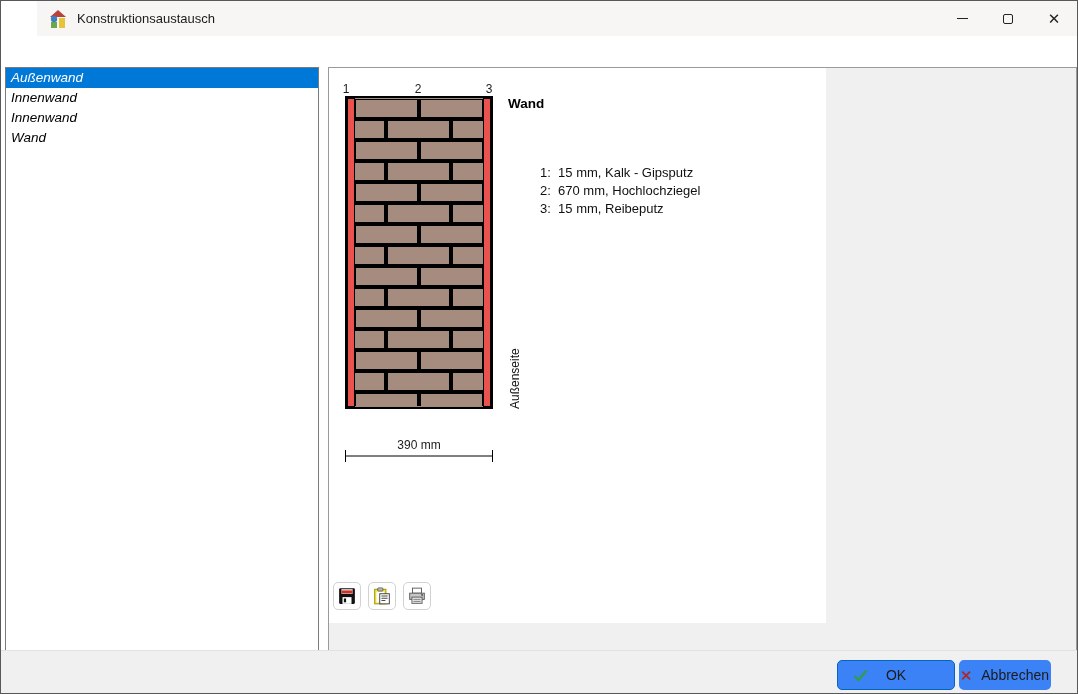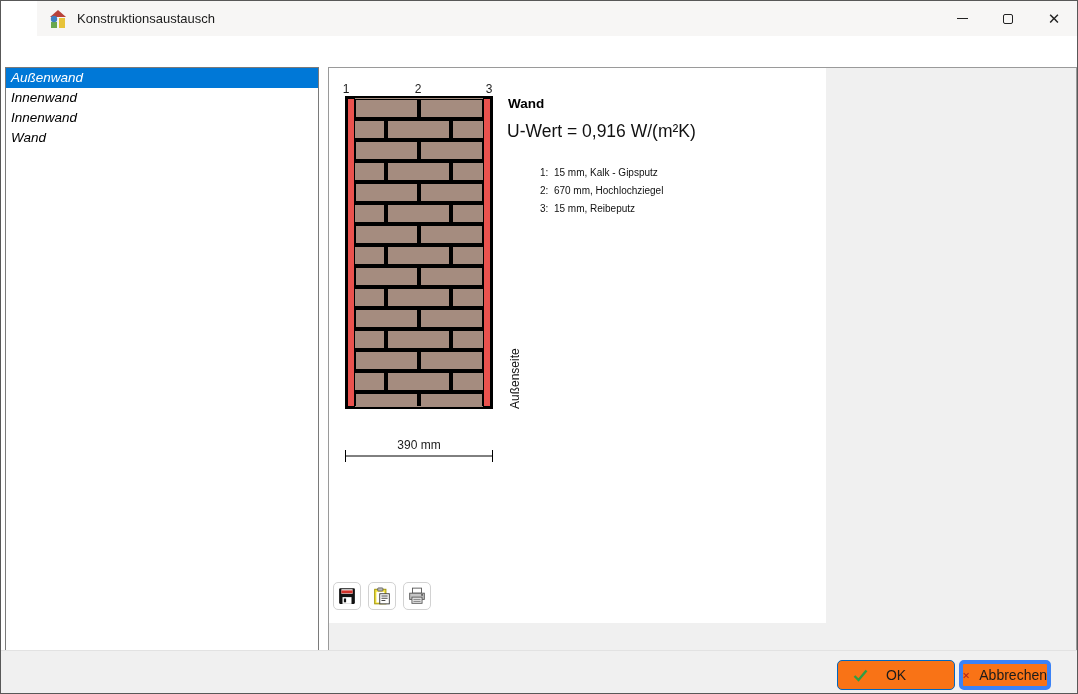--- a/index.html
+++ b/index.html
@@ -31,39 +31,39 @@
   
   .preview-panel { position: absolute; left: 327px; top: 66px; right: 0; height: 585px;
                    border: 1px solid #9a9a9a; background: #f0f0f0; }
   .canvas { position: absolute; left: 0; top: 0; width: 497px; height: 555px; background: #fff; }
 
   .wall-svg { position: absolute; left: 6px; top: 6px; }
   .svg-label { font-family: "Liberation Sans", sans-serif; font-size: 12px; fill: #1b1b1b; }
 
   .preview-title { position: absolute; left: 179px; top: 28px; font-size: 13.5px; font-weight: bold; color: #000; }
   .u-value { position: absolute; left: 178px; top: 53px; font-size: 17.5px; color: #111; }
-  .layer-list { position: absolute; left: 211px; top: 96px; font-size: 10px; color: #111; }
+  .layer-list { position: absolute; left: 211px; top: 96px; font-size: 13px; color: #111; }
   .layer-list div { height: 18px; line-height: 18px; white-space: pre; }
 
   .side-label { position: absolute; left: 179px; top: 341px; width: 90px; height: 16px;
                 font-size: 12px; color: #111; transform: rotate(-90deg); transform-origin: 0 0; white-space: nowrap; }
 
   .mini-toolbar { position: absolute; left: 4px; top: 514px; display: flex; gap: 7px; }
   .tool-btn { width: 28px; height: 28px; background: #fff; border: 1px solid #d2d2d2; border-radius: 5px;
               display: flex; align-items: center; justify-content: center; cursor: default; }
 
   
   .footer { position: absolute; left: 0; right: 0; bottom: 0; height: 43px;
             background: #f0f0f0; border-top: 1px solid #e2e2e2; }
-  .btn { position: absolute; top: 9px; height: 30px; background: #f97316; border-radius: 5px;
+  .btn { position: absolute; top: 9px; height: 30px; background: #3b82f6; border-radius: 5px;
          font-size: 14px; color: #1b1b1b; display: flex; align-items: center; justify-content: center; cursor: default; }
   .btn-ok { left: 836px; width: 118px; border: 1px solid #0067c0; }
   .btn-ok .btn-label { position: absolute; left: 0; right: 0; text-align: center; }
   .btn-ok svg { position: absolute; left: 15px; }
-  .btn-cancel { left: 958px; width: 92px; border: 4px solid #3b82f6; gap: 10px; }
+  .btn-cancel { left: 958px; width: 92px; border: 2px solid #3b82f6; gap: 10px; }
 </style>
 </head>
 <body>
 
 <div class="dialog">
 
   <div class="titlebar">
     <svg class="app-icon" viewBox="0 0 20 20">
       <polygon points="10,1 18,8 2,8" fill="#b8423a"></polygon>
       <rect x="11" y="9" width="6" height="10" fill="#e7c33a"></rect>
@@ -114,21 +114,20 @@
         <rect x="148.5" y="24.5" width="7" height="308" fill="#ea524e" stroke="#000" stroke-width="1"></rect>
         <rect x="20" y="25" width="128" height="307" fill="url(#brickpat)"></rect>
 
         <line x1="10" y1="382" x2="158" y2="382" stroke="#000" stroke-width="1"></line>
         <line x1="10.5" y1="376" x2="10.5" y2="388" stroke="#000" stroke-width="1"></line>
         <line x1="157.5" y1="376" x2="157.5" y2="388" stroke="#000" stroke-width="1"></line>
         <text class="svg-label" x="84" y="375" text-anchor="middle">390 mm</text>
       </svg>
 
       <div class="preview-title">Wand</div>
-      <div class="u-value">U-Wert = 0,916 W/(m²K)</div>
       <div class="layer-list">
         <div>1:  15 mm, Kalk - Gipsputz</div>
         <div>2:  670 mm, Hochlochziegel</div>
         <div>3:  15 mm, Reibeputz</div>
       </div>
       <div class="side-label">Außenseite</div>
 
       <div class="mini-toolbar">
         <div class="tool-btn">
           <svg width="18" height="18" viewBox="0 0 16 16">

